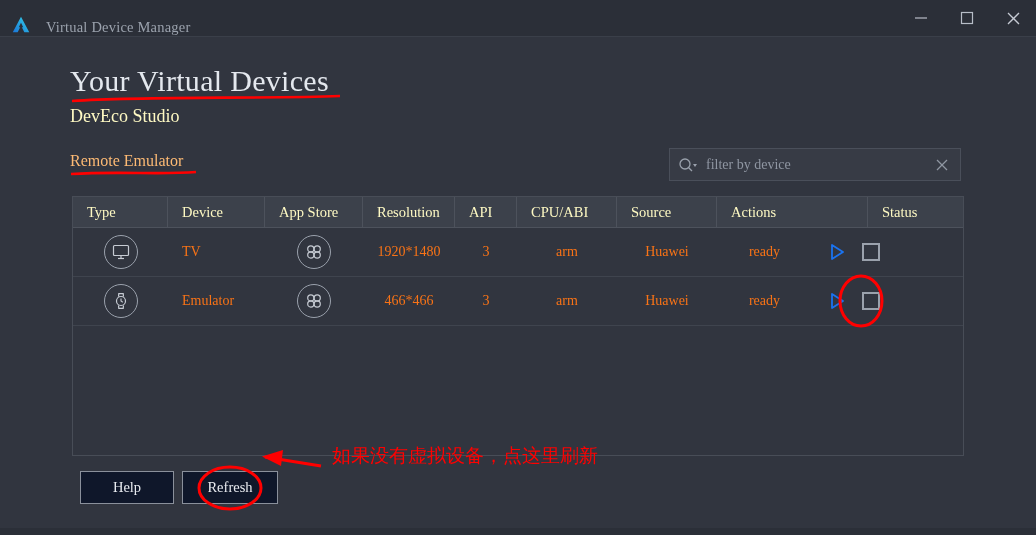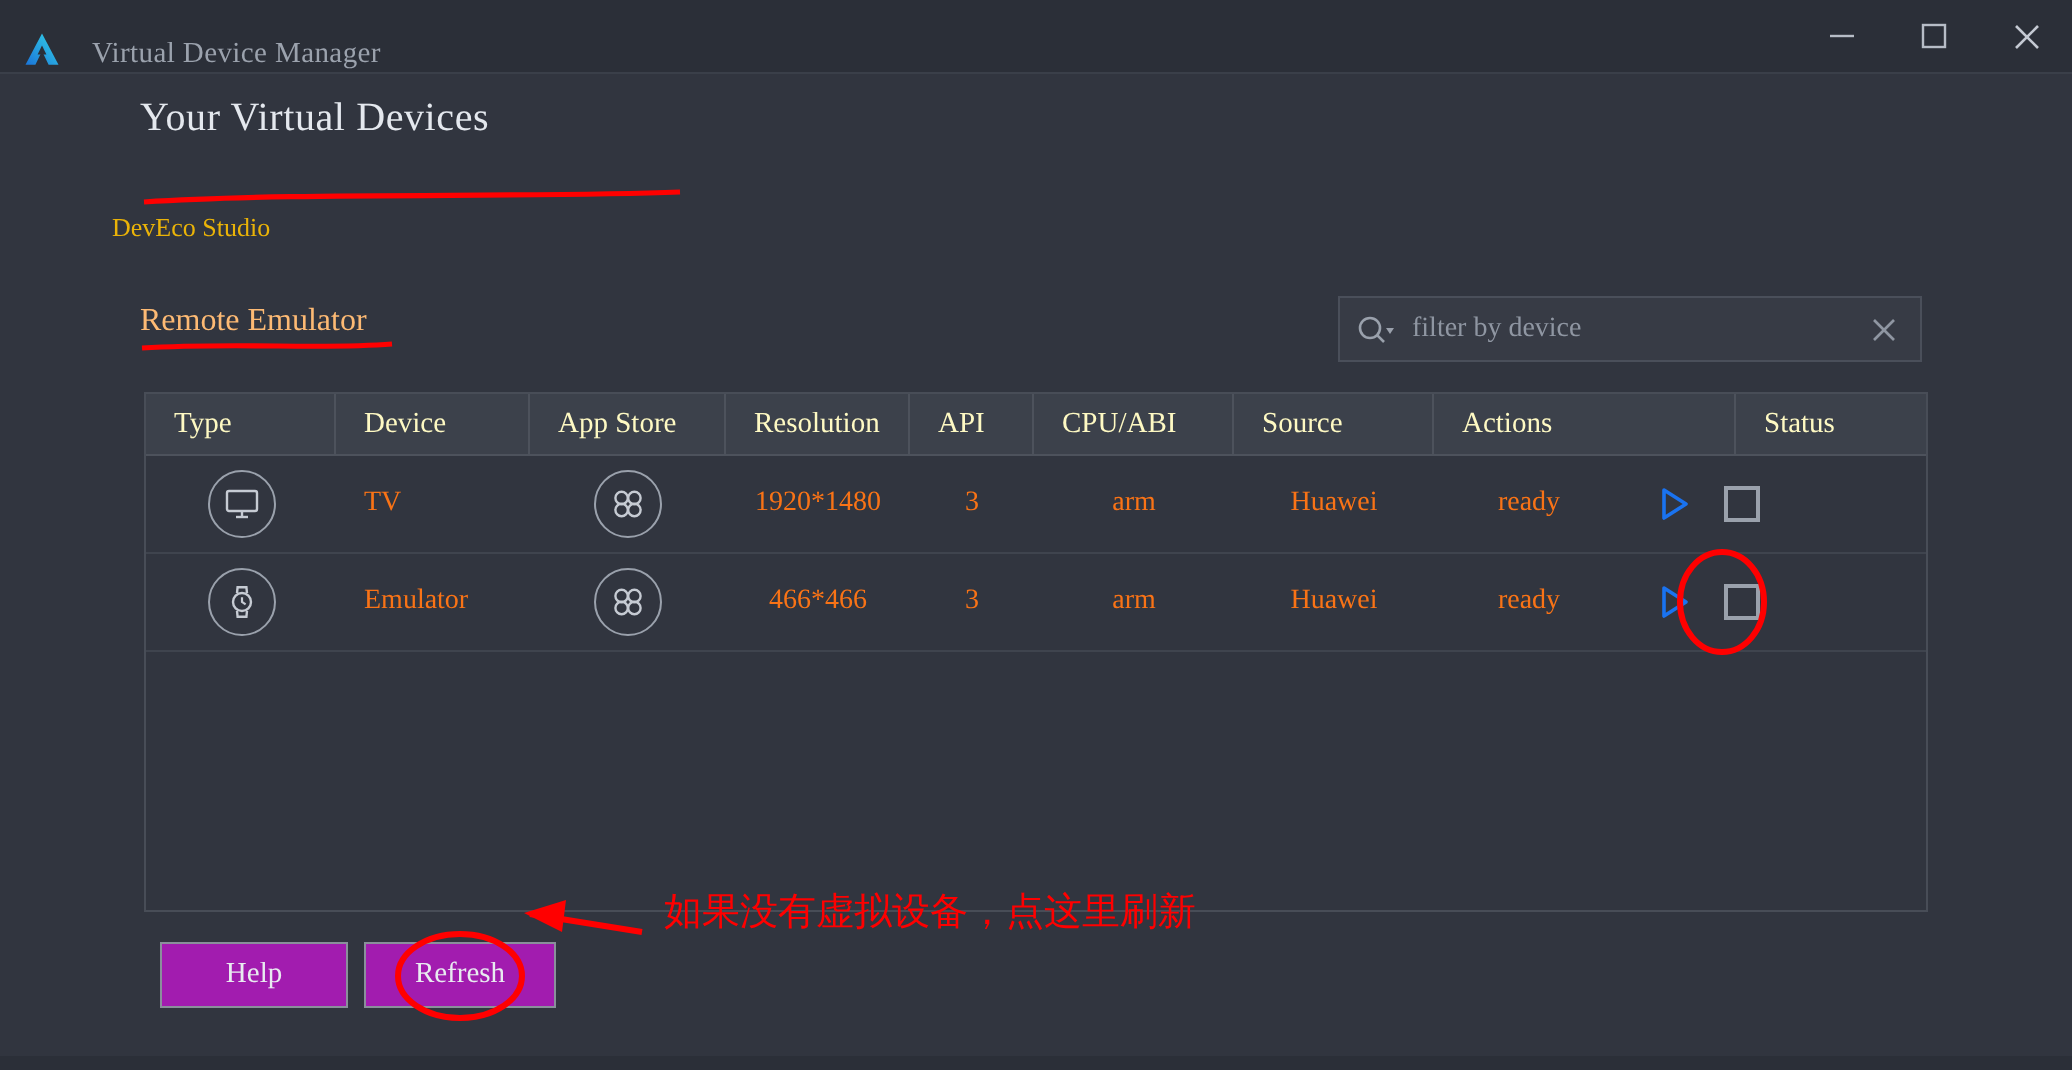--- a/index.html
+++ b/index.html
@@ -27,27 +27,27 @@
     width: 46px; height: 36px; display: flex; align-items: center; justify-content: center;
     color: #b7bdc7;
   }
   .win-btn svg { display: block; }
   .titlebar-underline {
     position: absolute; left: 0; top: 36px; width: 1036px; height: 1px; background: #3a3f49;
   }
 
   
   .page-title {
-    position: absolute; left: 70px; top: 48px;
-    font-size: 20px; color: #e4e8ee; font-weight: normal;
+    position: absolute; left: 70px; top: 64px;
+    font-size: 30px; color: #e4e8ee; font-weight: normal;
     font-family: "Liberation Serif", serif; letter-spacing: .3px;
   }
   .subtitle {
-    position: absolute; left: 56px; top: 106px;
-    font-size: 13px; color: #eab308; font-family: "Liberation Serif", serif;
+    position: absolute; left: 70px; top: 106px;
+    font-size: 18px; color: #fef9c3; font-family: "Liberation Serif", serif;
   }
   .tab-label {
     position: absolute; left: 70px; top: 152px;
     font-size: 16px; color: #fdba74; font-family: "Liberation Serif", serif;
   }
 
   
   .search-box {
     position: absolute; left: 669px; top: 148px; width: 292px; height: 33px;
     background: #373b45; border: 1px solid #4a4f5a; display: flex; align-items: center;
@@ -98,21 +98,21 @@
     display: flex; align-items: center; justify-content: center; color: #c6cbd3;
   }
   .actions-cell { padding-left: 14px; display: flex; align-items: center; gap: 14px; }
   .play-btn { width: 22px; height: 22px; display: flex; align-items: center; justify-content: center; }
   .stop-btn { width: 18px; height: 18px; border: 2px solid #9aa1ac; }
   .tbody-empty { height: 129px; }
 
   
   .btn {
     position: absolute; height: 33px;
-    background: #a21caf; border: 1px solid #8a909b;
+    background: #0f172a; border: 1px solid #8a909b;
     color: #e8ebf0; font-size: 14.5px; font-family: "Liberation Serif", serif;
     display: flex; align-items: center; justify-content: center;
   }
   .btn-help { left: 80px; top: 471px; width: 94px; }
   .btn-refresh { left: 182px; top: 471px; width: 96px; }
   .anno-text {
     position: absolute; left: 332px; top: 443px;
     color: #ff0000; font-size: 19px;
     font-family: "DejaVu Sans", sans-serif; white-space: nowrap;
   }

